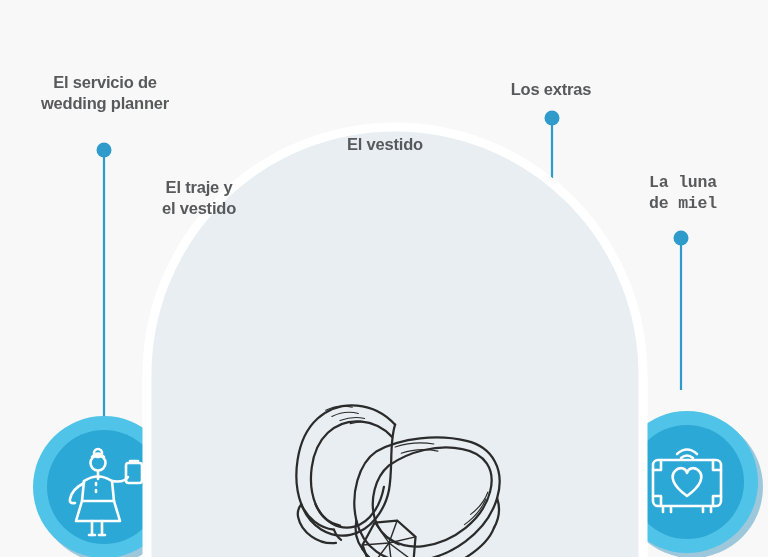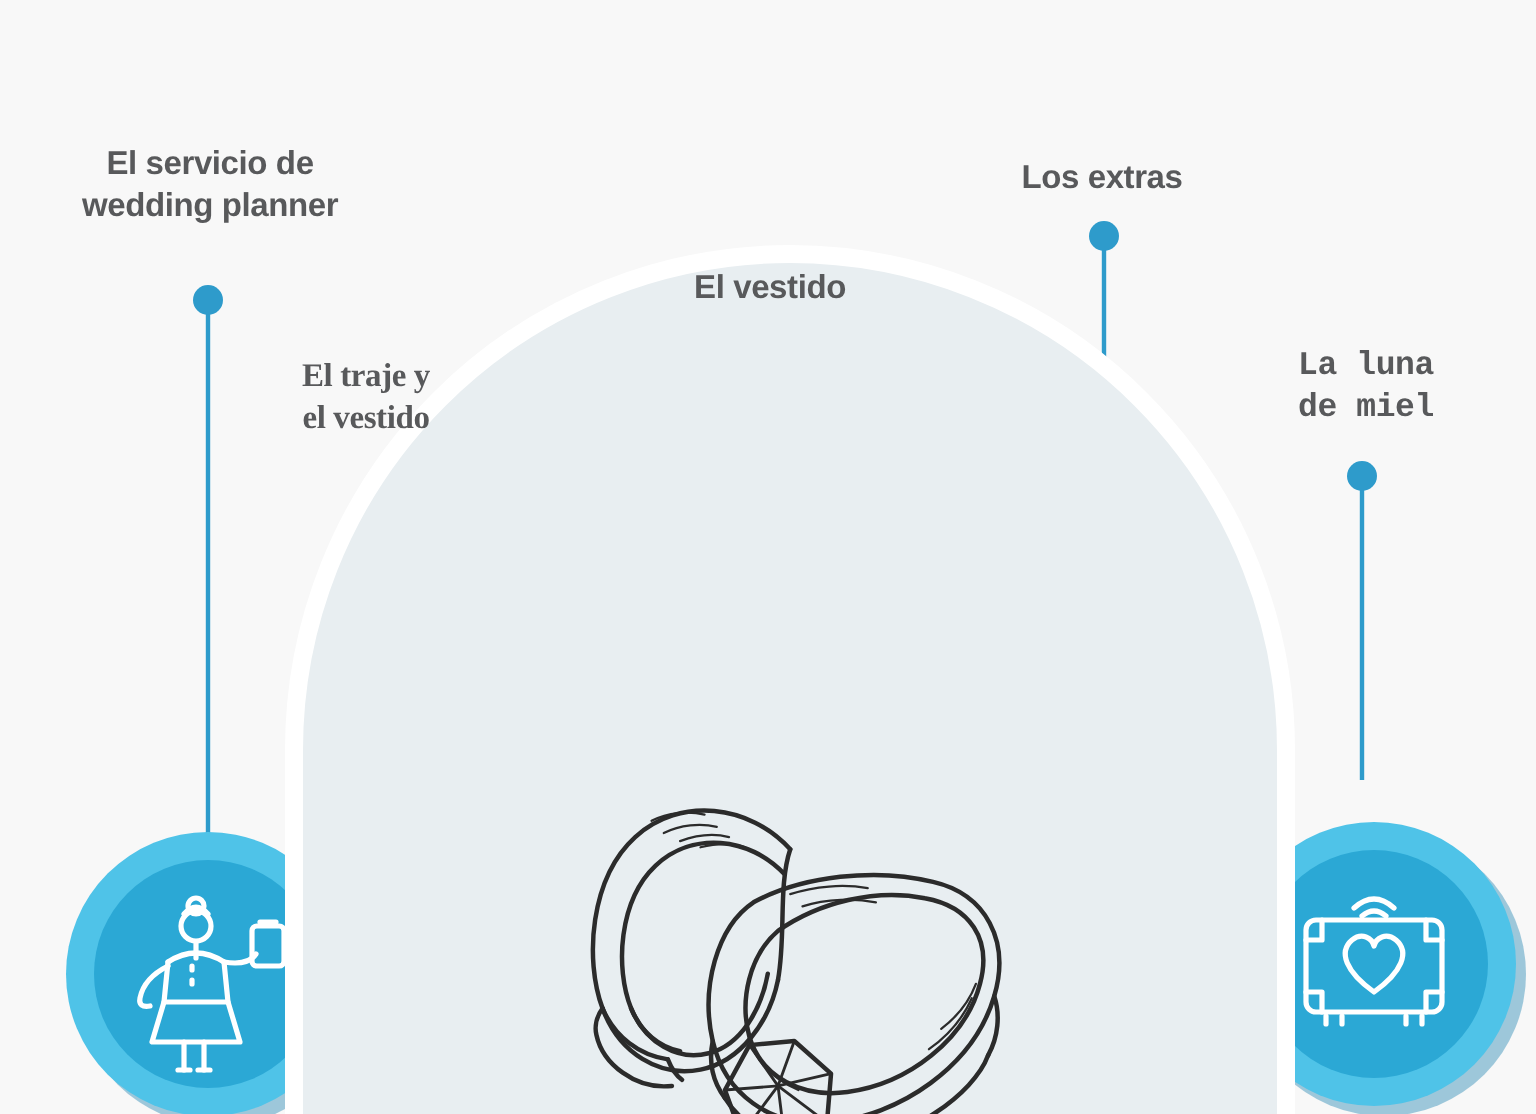--- a/index.html
+++ b/index.html
@@ -235,20 +235,20 @@
       </g>
     </g>
 
     <g id="circles-front"></g>
 
   </svg>
 
   <div id="labels">
       <div class="lbl" style="left: 20px; top: 72px; width: 148px;">El servicio de
 wedding planner</div>
-      <div class="lbl" style="left: 120px; top: 177px; width: 104px; font-family: Liberation Serif, serif;">El traje y
+      <div class="lbl" style="left: 136px; top: 177px; width: 104px;">El traje y
 el vestido</div>
       <div class="lbl" style="left: 310px; top: 134px; width: 128px;">El vestido</div>
       <div class="lbl" style="left: 484px; top: 79px; width: 112px;">Los extras</div>
       <div class="lbl" style="left: 626px; top: 172px; width: 92px; font-family: Liberation Mono, monospace;">La luna
 de miel</div>
     </div>
 </div>
 
 </body></html>

